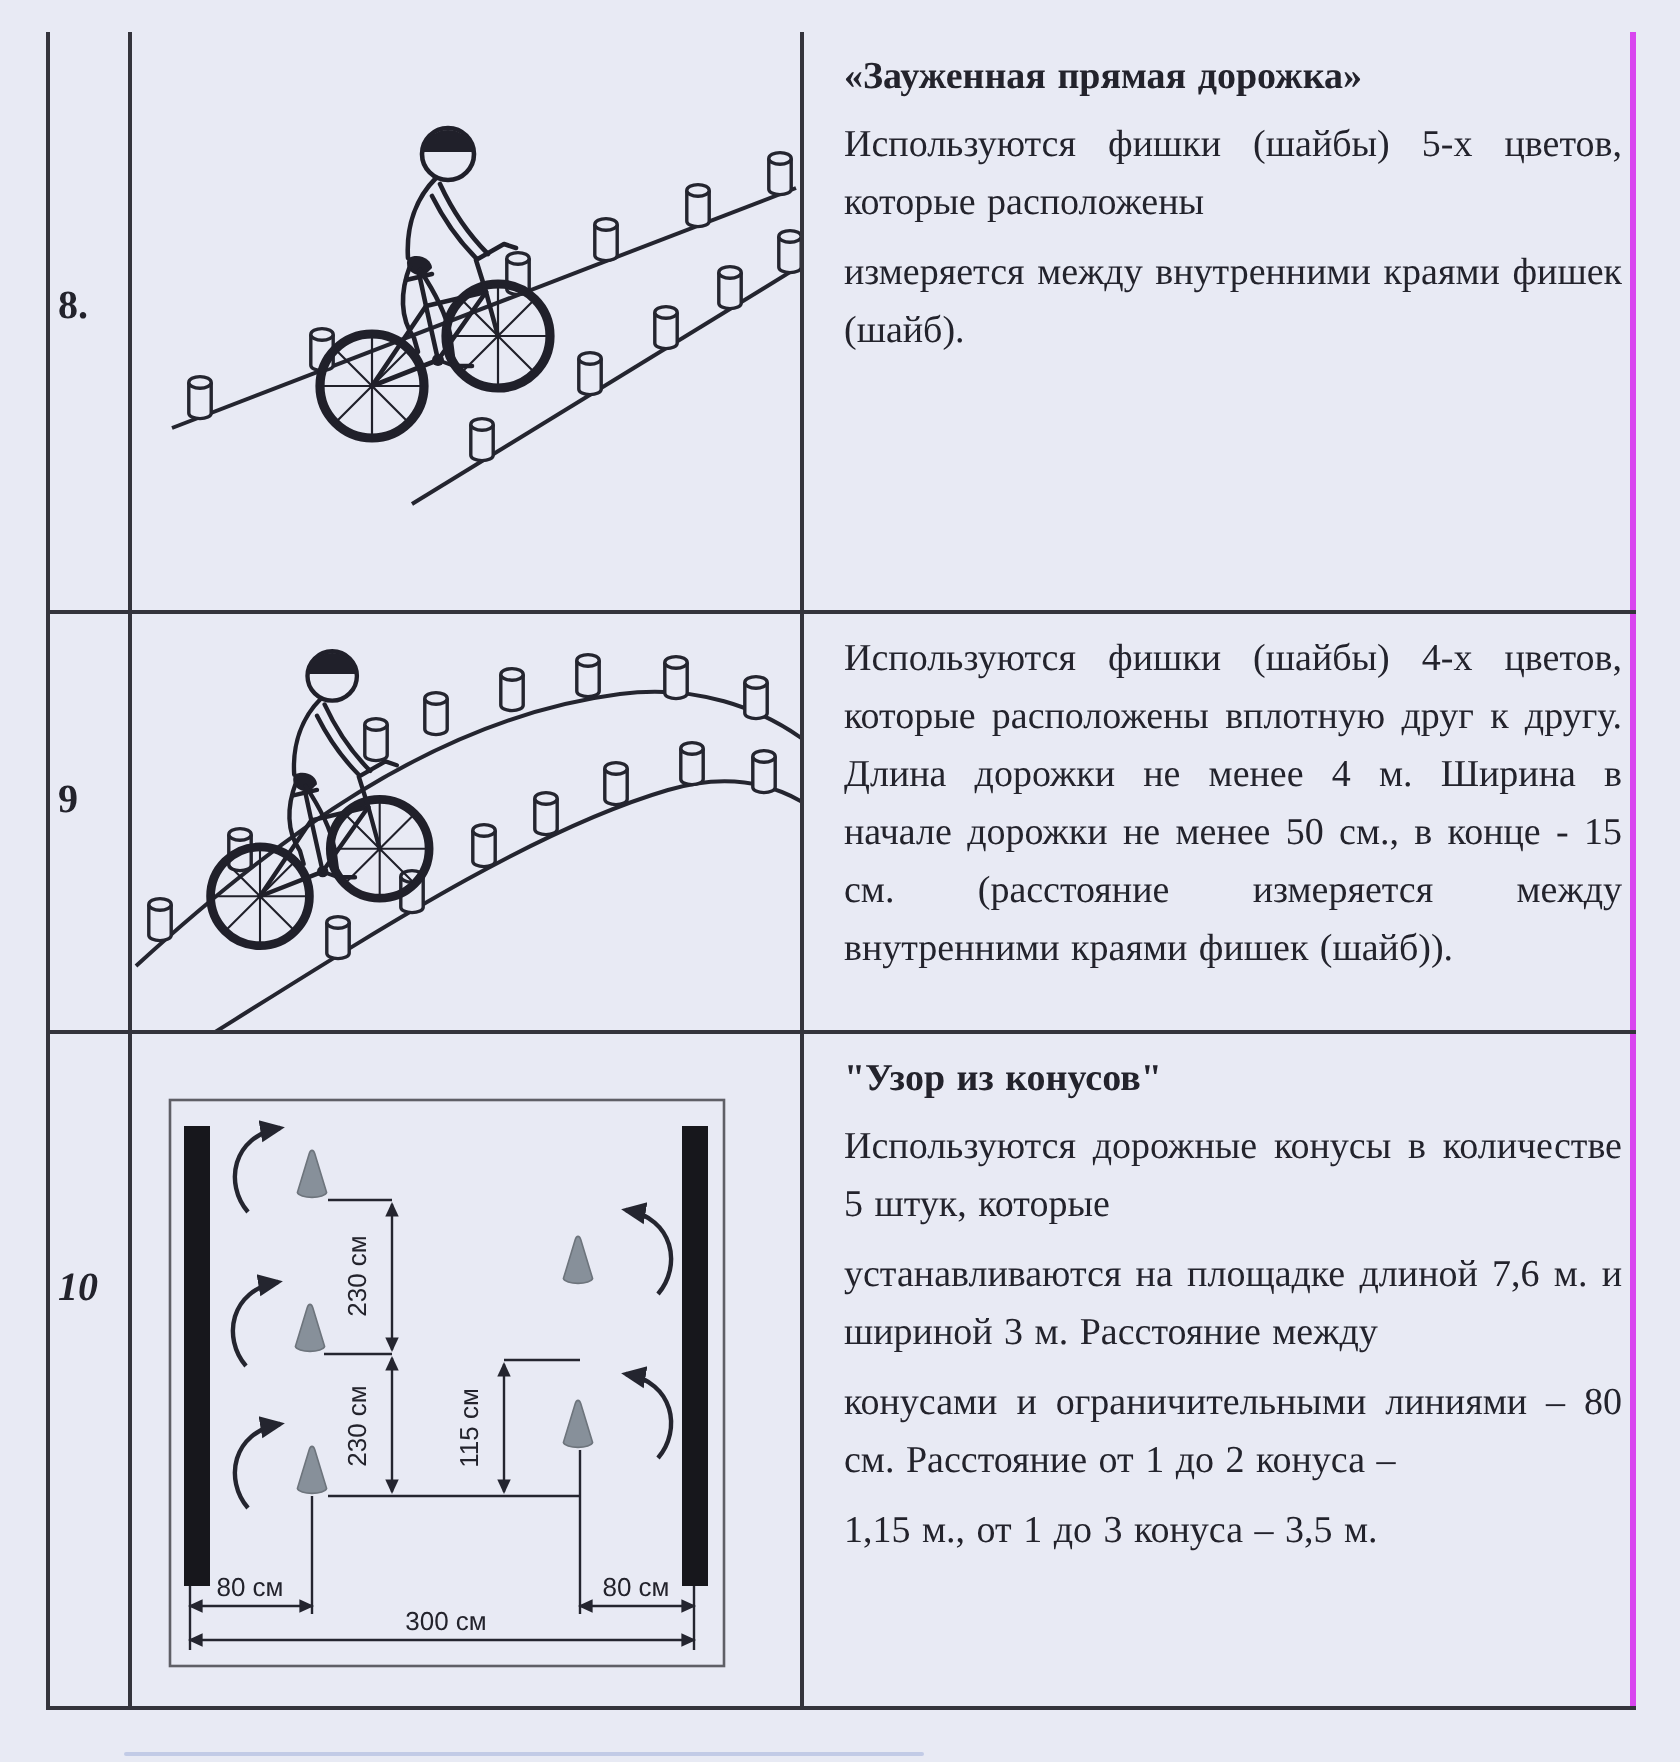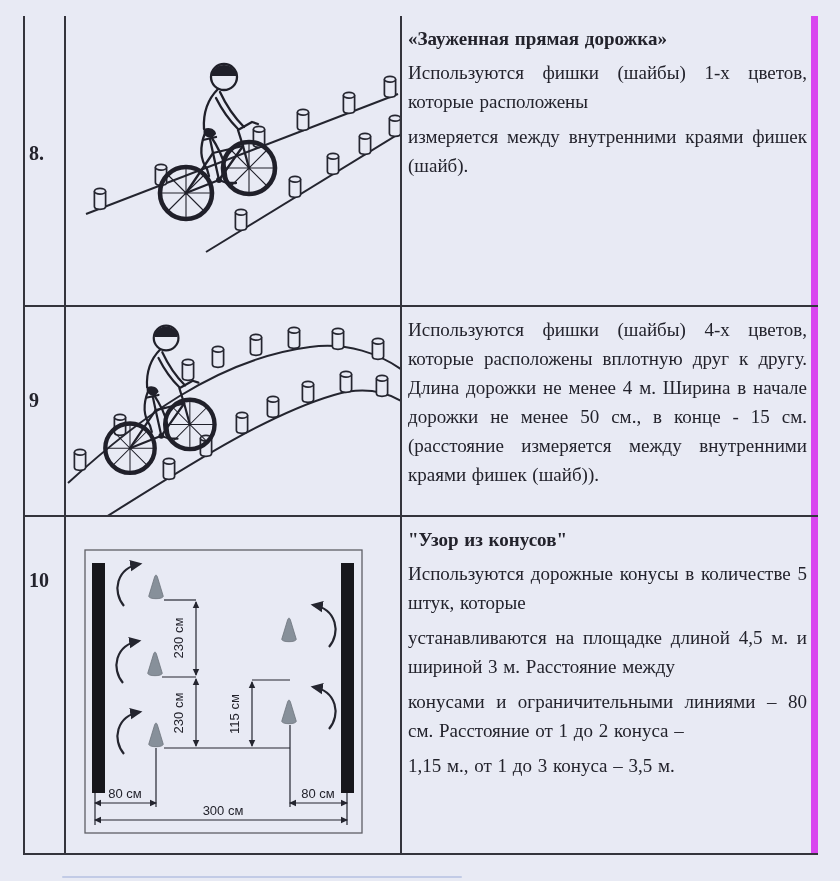--- a/index.html
+++ b/index.html
@@ -10,24 +10,24 @@
   }
   .doc-table{position:absolute;left:23px;top:16px;width:795px;}
   .row{display:flex;border-bottom:2px solid #34343c;box-sizing:border-box;background:transparent;}
   .row-8{height:291px;}
   .row-9{height:210px;}
   .row-10{height:338px;}
   .cell{box-sizing:border-box;border-left:2px solid #34343c;}
   .cell.num{width:41px;font-weight:bold;font-size:20px;padding-left:4px;}
   .row-8 .cell.num{padding-top:126px;}
   .row-9 .cell.num{padding-top:82px;}
-  .row-10 .cell.num{padding-top:52px;}
+  .row-10 .cell.num{padding-top:116px;font-style:italic;}
   .cell.illus{width:336px;position:relative;}
   .cell.illus svg{display:block;}
-  .cell.text{flex:1;border-right:7px solid #d946ef;padding:8px 4px 0 6px;}
+  .cell.text{flex:1;border-right:3px solid #d946ef;padding:8px 4px 0 20px;}
   .cell.text p{margin:0 0 6px;font-size:19px;line-height:29px;text-align:justify;word-spacing:1px;}
   .cell.text p.title{font-weight:bold;margin-bottom:5px;}
   .defs-svg{position:absolute;width:0;height:0;}
   .blue-line{position:absolute;left:62px;top:876px;width:400px;height:2px;background:#c2cbe6;border-radius:1px;}
   svg text{font-family:"Liberation Sans", sans-serif;font-size:13px;fill:#23232c;}
 </style>
 </head>
 <body>
 
 <svg class="defs-svg" aria-hidden="true">
@@ -91,21 +91,21 @@
           <use href="#puck" x="222.5" y="159"></use>
           <use href="#puck" x="260.5" y="136"></use>
           <use href="#puck" x="292.5" y="116"></use>
           <use href="#puck" x="322.5" y="98"></use>
         </g>
         <use href="#cyclist"></use>
       </svg>
     </div>
     <div class="cell text">
       <p class="title">«Зауженная прямая дорожка»</p>
-      <p>Используются фишки (шайбы) 1-х цветов, которые расположены</p>
+      <p>Используются фишки (шайбы) 5-х цветов, которые расположены</p>
       <p>измеряется между внутренними краями фишек (шайб).</p>
     </div>
   </div>
 
   <div class="row row-9">
     <div class="cell num">
       <span>9</span>
     </div>
     <div class="cell illus">
       <svg width="334" height="208" viewBox="0 0 334 208">
@@ -185,21 +185,21 @@
           <text x="173" y="197" transform="rotate(-90 173 197)">115 см</text>
           <text x="59" y="281">80 см</text>
           <text x="252" y="281">80 см</text>
           <text x="157" y="298">300 см</text>
         </g>
       </svg>
     </div>
     <div class="cell text">
       <p class="title">"Узор из конусов"</p>
       <p>Используются дорожные конусы в количестве 5 штук, которые</p>
-      <p>устанавливаются на площадке длиной 4,5 м. и шириной 3 м. Расстояние между</p>
+      <p>устанавливаются на площадке длиной 7,6 м. и шириной 3 м. Расстояние между</p>
       <p>конусами и ограничительными линиями – 80 см. Расстояние от 1 до 2 конуса –</p>
       <p>1,15 м., от 1 до 3 конуса – 3,5 м.</p>
     </div>
   </div>
 
 </div>
 
 <div class="blue-line"></div>
 
 </body></html>

